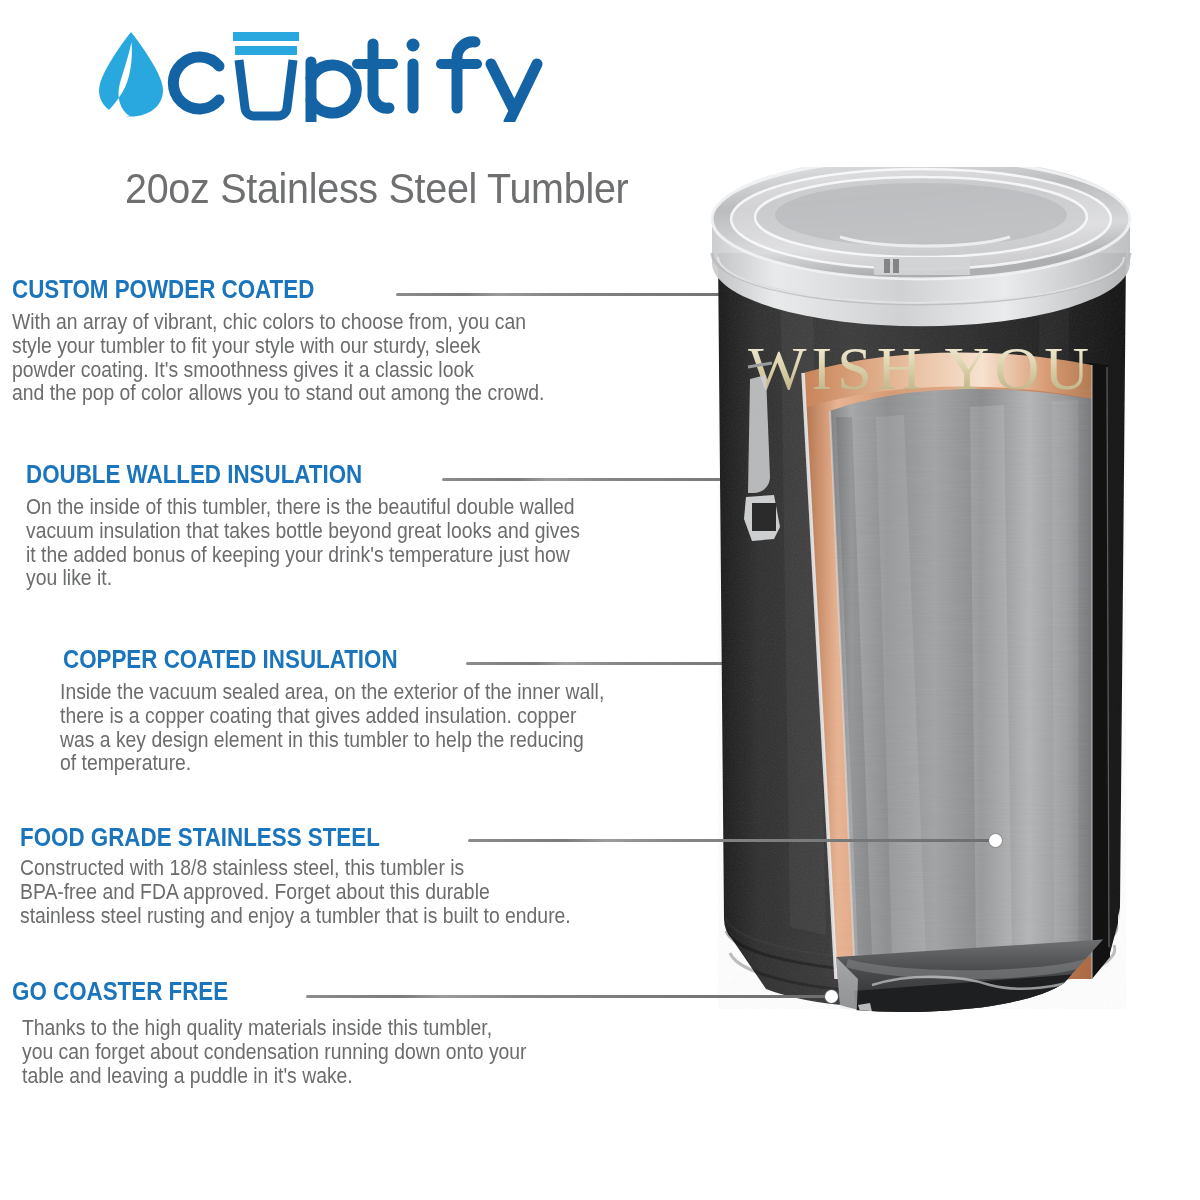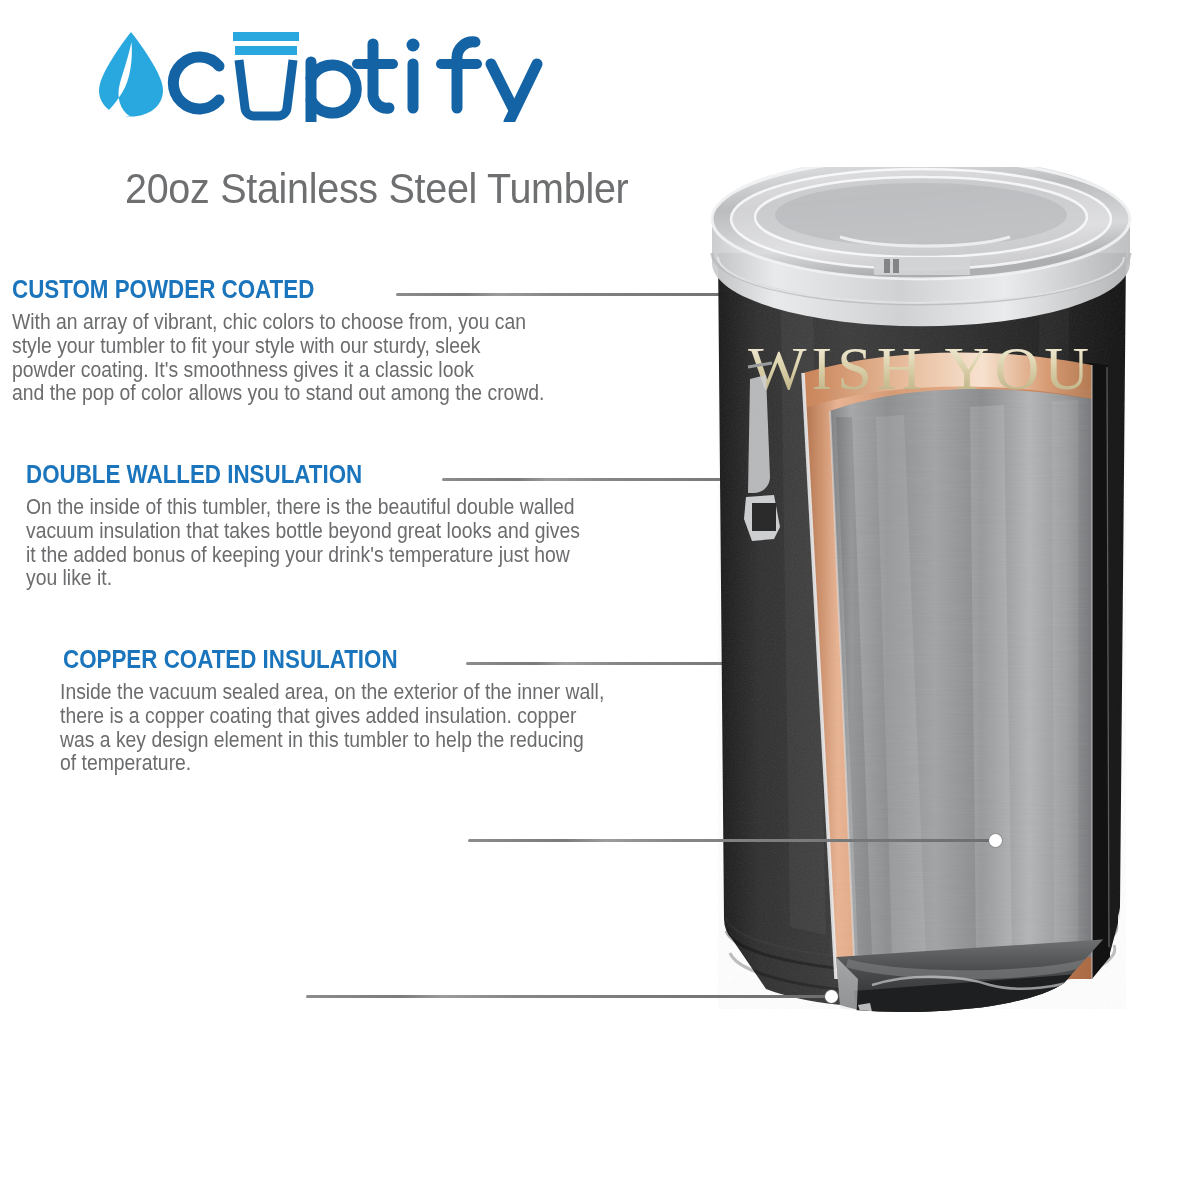--- a/index.html
+++ b/index.html
@@ -121,21 +121,33 @@
   </div>
 
   <div class="feature" style="top:646px; left:22px;margin-left:38px;">
     <h2 style="margin-left:3px;">COPPER COATED INSULATION</h2>
     <div class="body">Inside the vacuum sealed area, on the exterior of the inner wall,
 there is a copper coating that gives added insulation. copper
 was a key design element in this tumbler to help the reducing
 of temperature.</div>
   </div>
 
-
+  <div class="feature" style="top:824px; left:20px;">
+    <h2>FOOD GRADE STAINLESS STEEL</h2>
+    <div class="body" style="margin-top:6px;">Constructed  with 18/8 stainless steel, this tumbler is
+BPA-free and FDA approved. Forget about this durable
+stainless steel rusting and enjoy a tumbler that is built to endure.</div>
+  </div>
+
+  <div class="feature" style="top:978px; left:12px;">
+    <h2>GO COASTER FREE</h2>
+    <div class="body" style="margin-top:12px; margin-left:10px;">Thanks to the high quality materials inside this tumbler,
+you can forget about condensation running down onto your
+ table and leaving a puddle in it's wake.</div>
+  </div>
 
   <div class="leader" style="left:396px; top:292px; width:390px;">
     <div class="ln"></div>
     <div class="dot" style="right:-6px;"></div>
   </div>
 
   <div class="leader" style="left:442px; top:477px; width:410px;">
     <div class="ln"></div>
     <div class="dot" style="right:-6px;"></div>
   </div>

